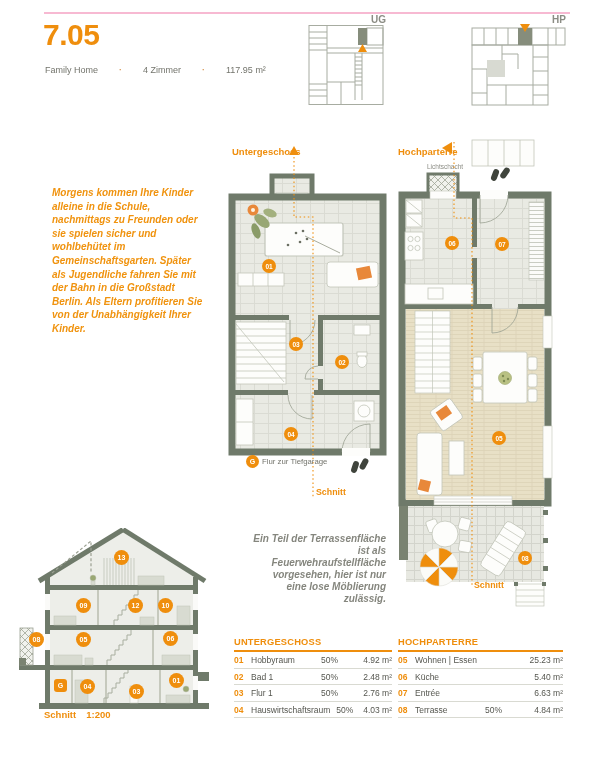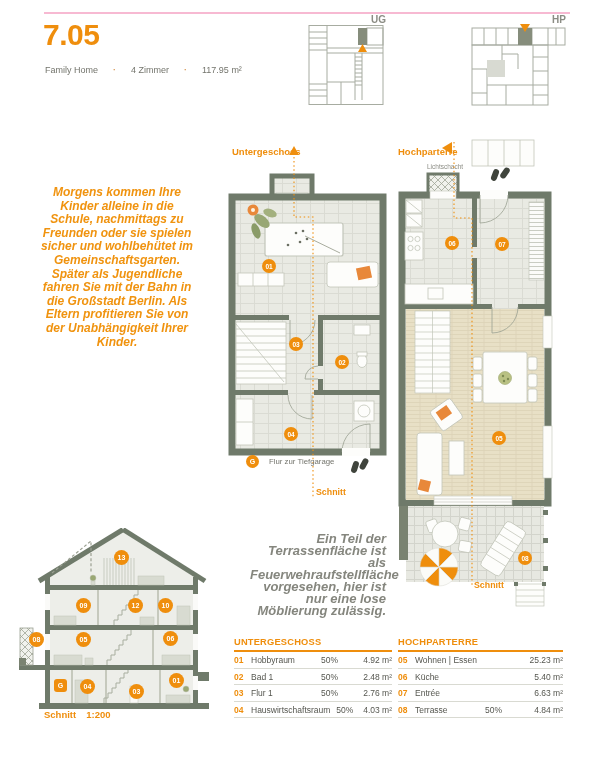--- a/index.html
+++ b/index.html
@@ -1,38 +1,38 @@
 <!DOCTYPE html>
 <html><head>
 <meta charset="utf-8">
 <style>
   html,body{margin:0;padding:0;}
   body{width:605px;height:768px;position:relative;background:#fff;overflow:hidden;
        font-family:"Liberation Sans",sans-serif;color:#73746c;}
   .abs{position:absolute;}
   .pink-rule{left:44px;top:12px;width:526px;height:2px;background:#f7b9d2;}
   .title{left:43px;top:18px;font-size:30px;font-weight:bold;color:#ef8e0d;letter-spacing:-.5px;}
-  .subtitle{left:45px;top:65px;font-size:9px;color:#73746c;display:flex;gap:15px;align-items:center;}
+  .subtitle{left:45px;top:65px;font-size:9px;color:#73746c;display:flex;gap:21px;align-items:center;}
   .subtitle .dot{color:#d89a58;font-weight:bold;}
   .miniplan-label{font-size:10px;font-weight:bold;color:#8b8c84;}
-  .intro{left:40px;top:186px;width:154px;font-size:12px;line-height:13.6px;
-         font-style:italic;font-weight:bold;color:#f0930f;text-align:center;}
+  .intro{left:52px;top:186px;width:154px;font-size:10px;line-height:13.6px;
+         font-style:italic;font-weight:bold;color:#f0930f;}
   .plan-label{font-size:9.5px;font-weight:bold;color:#ef8e0d;}
   .licht-label{font-size:6.5px;color:#8b8c84;}
   .schnitt-label{font-size:8.8px;font-weight:bold;color:#ef8e0d;}
   .marker{position:absolute;width:14px;height:14px;border-radius:50%;background:#ef8e0d;
           color:#fff;font-size:6.5px;font-weight:bold;display:flex;align-items:center;
           justify-content:center;z-index:5;}
   .marker.sec{width:15px;height:15px;font-size:7px;}
   .marker.square{border-radius:3px;width:13px;height:13px;}
-  .footnote{left:234px;top:455px;display:flex;align-items:center;gap:10px;z-index:6;padding-left:12px;}
+  .footnote{left:234px;top:455px;display:flex;align-items:center;gap:3px;z-index:6;padding-left:12px;}
   .footnote .fn-circle{width:13px;height:13px;border-radius:50%;background:#ef8e0d;color:#fff;
           font-size:7px;font-weight:bold;display:flex;align-items:center;justify-content:center;flex:none;}
   .footnote .fn-text{font-size:7.8px;color:#73746c;white-space:nowrap;}
-  .terrace-note{left:250px;top:533px;width:136px;text-align:right;font-size:13px;
+  .terrace-note{left:250px;top:533px;width:136px;text-align:right;font-size:10px;
           line-height:12px;font-style:italic;font-weight:bold;color:#85867e;}
   .caption{left:44px;top:709px;font-size:9.5px;font-weight:bold;color:#ef8e0d;display:flex;gap:10px;}
   
   .rtable{width:158px;font-size:8.5px;color:#55564f;}
   .rtable .t-head{color:#ef8e0d;font-weight:bold;font-size:9.3px;letter-spacing:.2px;
           padding-bottom:3px;border-bottom:2px solid #ef8e0d;}
   .rtable .t-row{display:flex;align-items:baseline;padding:3px 0 2.5px 0;border-bottom:1px solid #d9dad2;}
   .rtable .t-no{color:#ef8e0d;font-weight:bold;width:14px;flex:none;}
   .rtable .t-name{white-space:nowrap;min-width:64px;padding-left:3px;}
   .rtable .t-share{padding-left:6px;}

